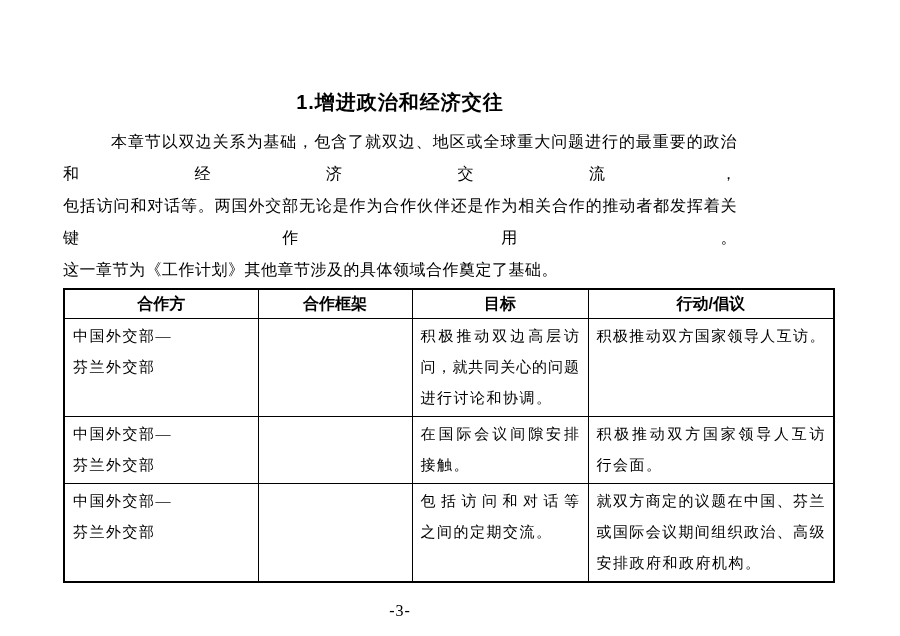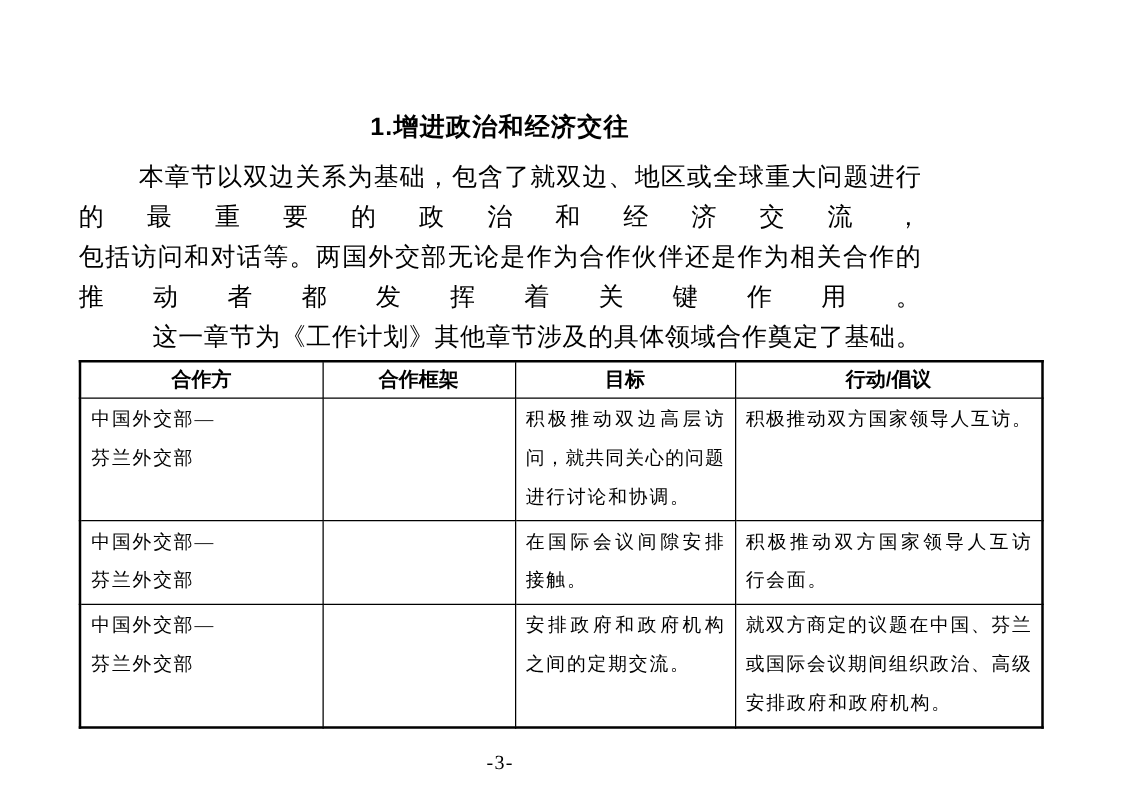--- a/index.html
+++ b/index.html
@@ -25,26 +25,26 @@
     padding-top: 90px;
     text-align: center;
     font-family: "Liberation Sans", sans-serif;
     font-size: 20px;
     font-weight: bold;
     line-height: 24px;
     letter-spacing: 1px;
   }
   .para {
     margin: 12px 63px 0 63px;
-    font-size: 20px;
+    font-size: 16px;
     line-height: 32px;
     letter-spacing: 0.5px;
   }
   .para .line {
-    text-align: right;
+    text-align: left;
   }
   .para .line.fill {
     text-align: justify;
     text-align-last: justify;
   }
   .para .line.indent {
     text-indent: 48px;
   }
   table.coop {
     border-collapse: collapse;
@@ -167,21 +167,21 @@
       </td>
     </tr>
 
     <tr class="r3">
       <td class="body-cell">
         <div class="cell-line">中国外交部—</div>
         <div class="cell-line">芬兰外交部</div>
       </td>
       <td class="body-cell"></td>
       <td class="body-cell">
-        <div class="cell-line fill">安排政府和政府机构</div>
+        <div class="cell-line fill">包括访问和对话等</div>
         <div class="cell-line">之间的定期交流。</div>
       </td>
       <td class="body-cell">
         <div class="cell-line fill">就双方商定的议题在中国、芬兰</div>
         <div class="cell-line fill">或国际会议期间组织政治、高级</div>
         <div class="cell-line">安排政府和政府机构。</div>
       </td>
     </tr>
   </tbody>
     </table>

